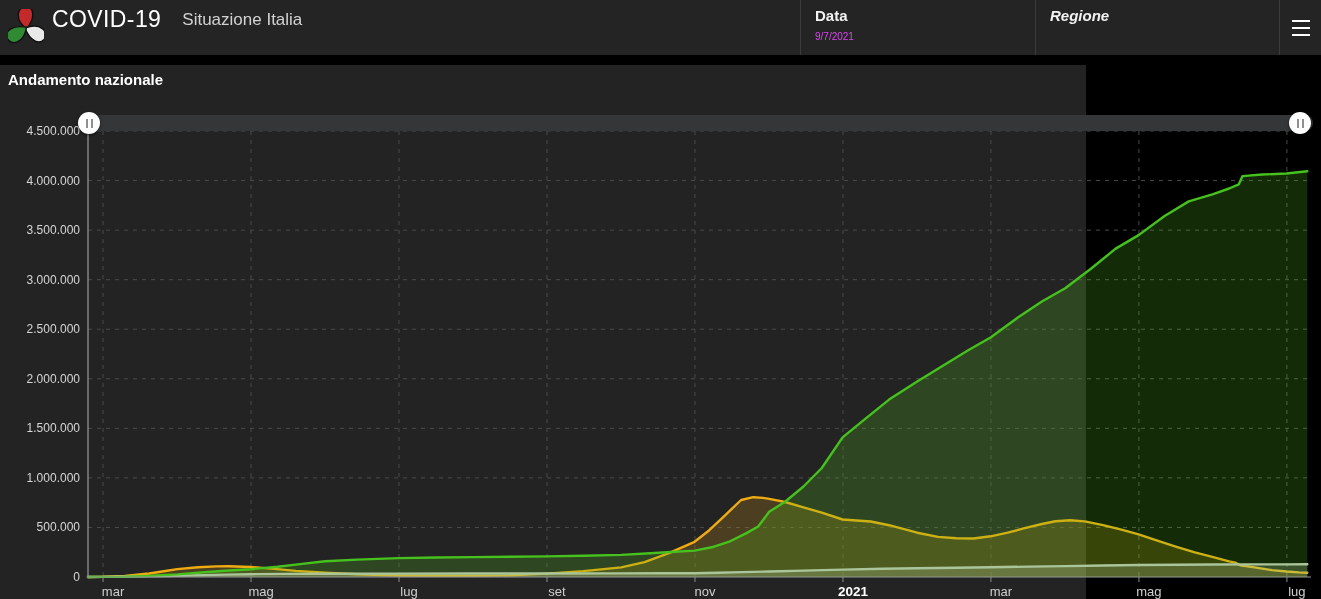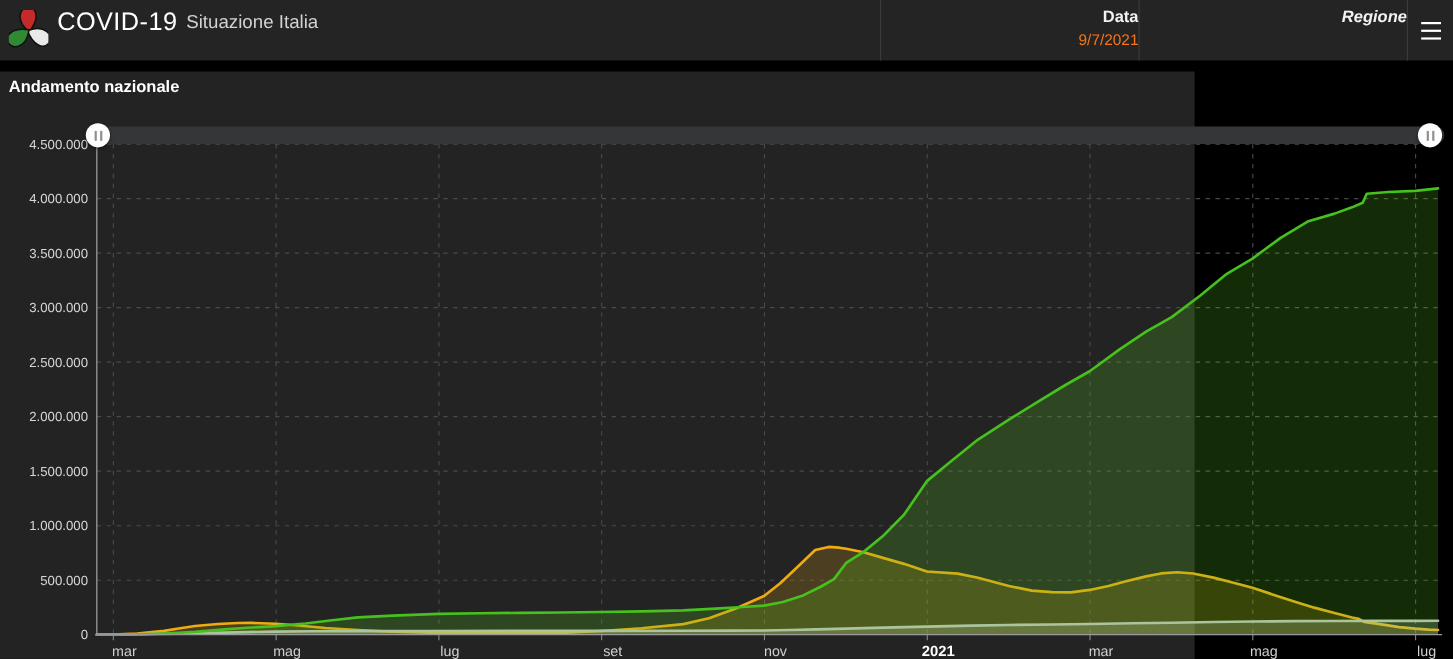--- a/index.html
+++ b/index.html
@@ -6,25 +6,25 @@
   html,body { width:1321px; height:599px; background:#000; overflow:hidden;
               font-family:"Liberation Sans", sans-serif; }
 
   
   .header { position:absolute; left:0; top:0; width:1321px; height:55px;
             background:#242424; }
   .logo { position:absolute; left:8px; top:9px; width:36px; height:37px; }
   .title-wrap { position:absolute; left:52px; top:0; height:39px;
                 display:flex; align-items:center; }
   .app-title { font-size:23px; color:#ffffff; font-weight:500; letter-spacing:.4px; }
-  .app-subtitle { font-size:17px; color:#d2d2d2; font-weight:400; margin-left:8px; }
+  .app-subtitle { font-size:17px; color:#d2d2d2; font-weight:400; margin-left:21px; }
   .hfield { position:absolute; top:0; height:55px; border-left:1px solid #3b3b3b;
-            padding:6px 0 0 14px;text-align:right; }
+            padding:6px 0 0 14px; }
   .hfield .flabel { font-size:15px; font-weight:bold; color:#f2f2f2; line-height:20px; }
-  .hfield .fvalue { font-size:14px; color:#f97316; line-height:21px; }
+  .hfield .fvalue { font-size:10px; color:#d946ef; line-height:21px; }
   .menu-btn { position:absolute; left:1279px; top:0; width:42px; height:55px;
               border-left:1px solid #3b3b3b; display:flex; flex-direction:column;
               justify-content:center; align-items:center; gap:5px; cursor:pointer; }
   .menu-btn .bar { width:18px; height:2px; background:#ffffff; }
 
   
   .panel { position:absolute; left:0; top:65px; width:1086px; height:534px;
            background:#232323; }
   .panel-title { position:absolute; left:8px; top:6px; font-size:15px;
                  font-weight:bold; color:#ffffff; }

